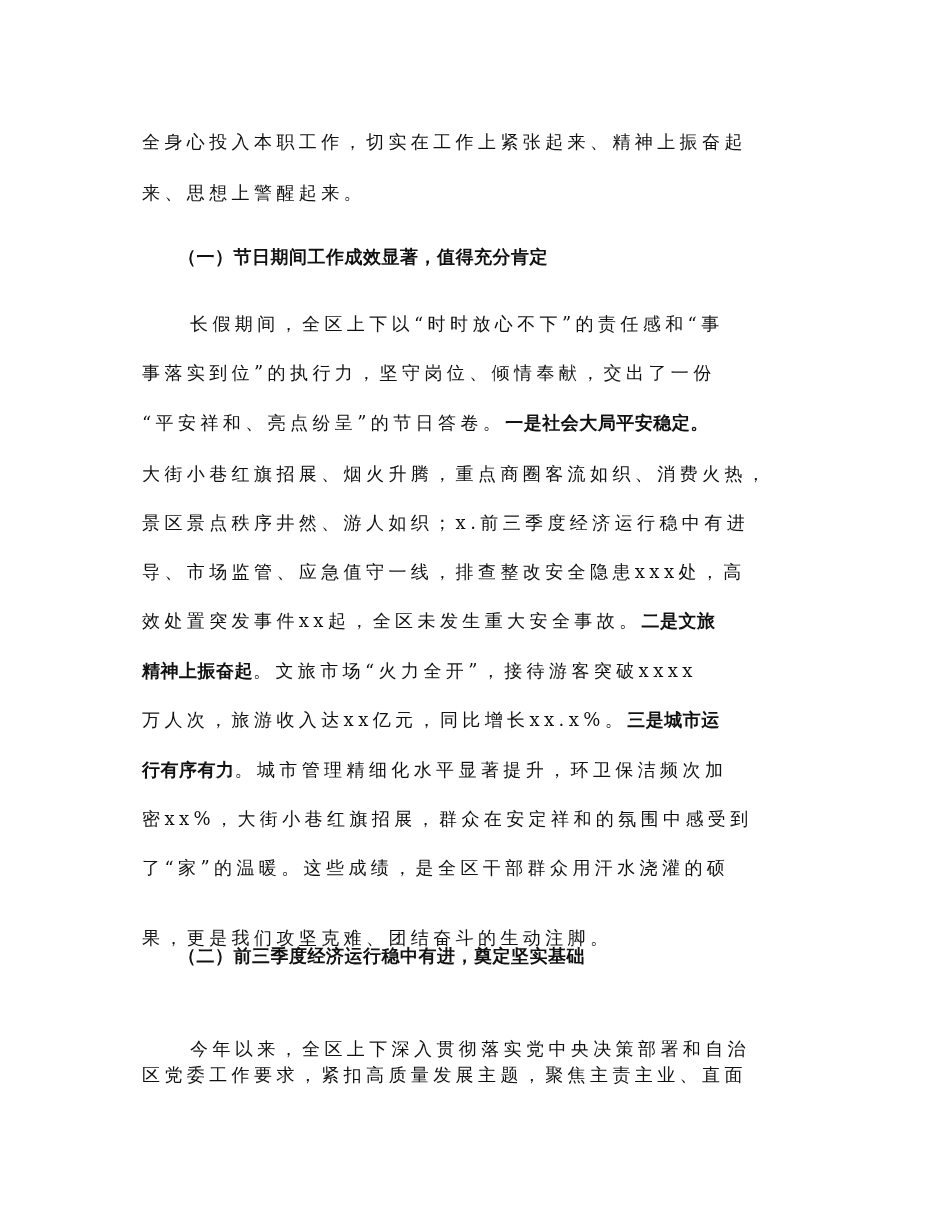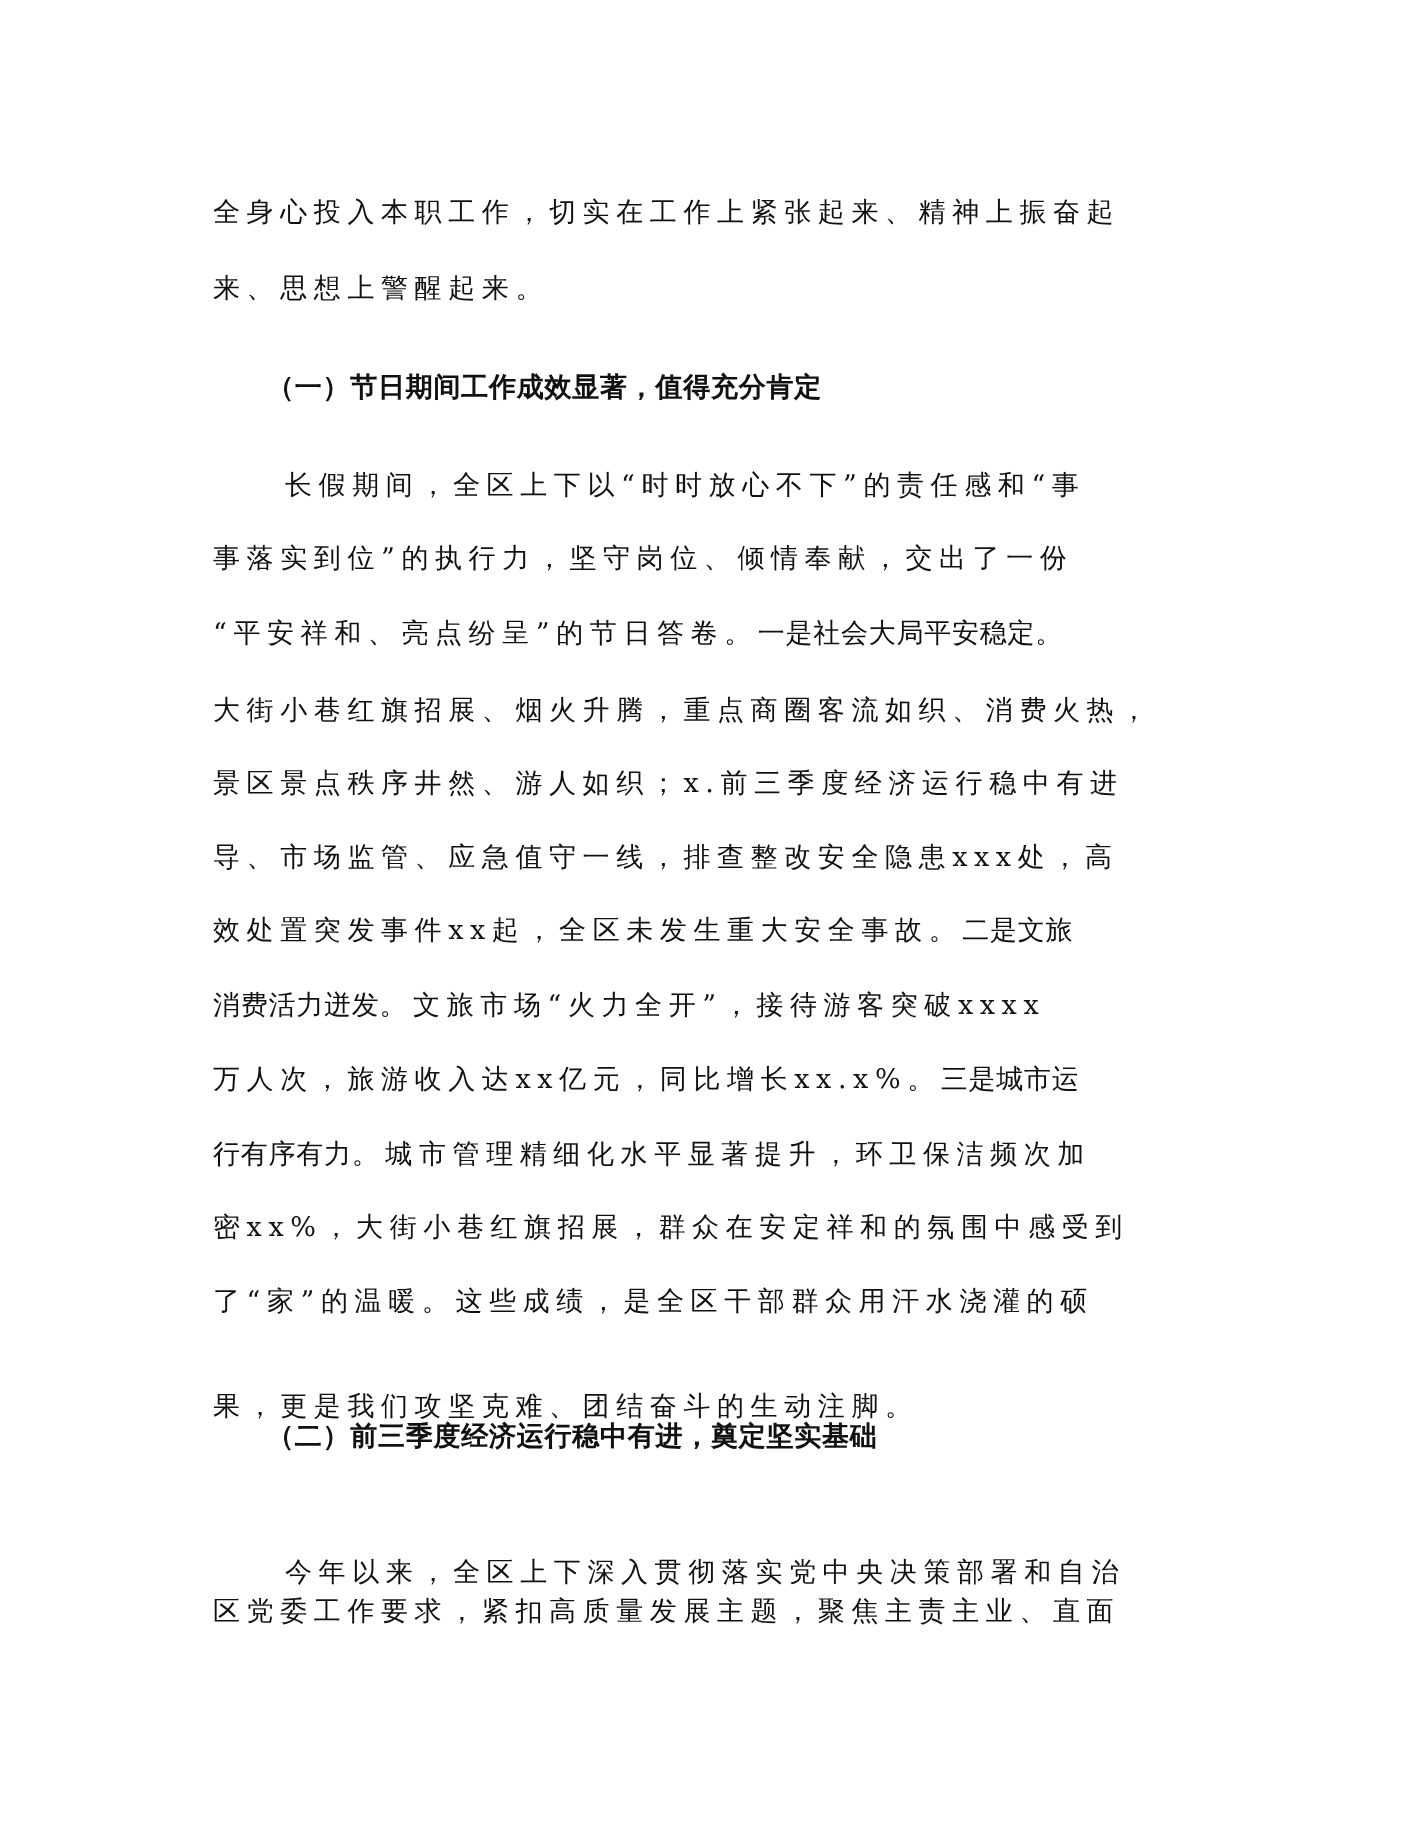--- a/index.html
+++ b/index.html
@@ -7,27 +7,27 @@
     .line {
       position: absolute;
       left: 142px;
       font-family: "DejaVu Serif", "Liberation Serif", serif;
       font-size: 18px;
       letter-spacing: 4.4px;
       white-space: nowrap;
       line-height: 30px;
     }
     .heading {
-      font-family: Liberation Sans, sans-serif;
+      font-family: Liberation Mono, monospace;
       font-weight: bold;
       letter-spacing: 0.5px;
       left: 178px;
     }
     .indent { left: 190px; }
-    .bold { font-family: "DejaVu Sans", "Liberation Sans", sans-serif; font-weight: normal; letter-spacing: 0.5px; }
+    .bold { font-family: "DejaVu Sans", "Liberation Sans", sans-serif; font-weight: bold; letter-spacing: 0.5px; }
   </style>
 </head>
 <body>
 
 <div>
   <div class="line" style="top:127px">全身心投入本职工作，切实在工作上紧张起来、精神上振奋起</div>
   <div class="line" style="top:178px">来、思想上警醒起来。</div>
 
   <div class="line heading" style="top:243px">（一）节日期间工作成效显著，值得充分肯定</div>
 
@@ -36,21 +36,21 @@
   <div class="line" style="top:408px">
     <span>“平安祥和、亮点纷呈”的节日答卷。</span><span class="bold">一是社会大局平安稳定。</span>
   </div>
   <div class="line" style="top:459px">大街小巷红旗招展、烟火升腾，重点商圈客流如织、消费火热，</div>
   <div class="line" style="top:508px">景区景点秩序井然、游人如织；x.前三季度经济运行稳中有进</div>
   <div class="line" style="top:557px">导、市场监管、应急值守一线，排查整改安全隐患xxx处，高</div>
   <div class="line" style="top:606px">
     <span>效处置突发事件xx起，全区未发生重大安全事故。</span><span class="bold">二是文旅</span>
   </div>
   <div class="line" style="top:656px">
-    <span class="bold">消费活力迸发</span><span>。文旅市场“火力全开”，接待游客突破xxxx</span>
+    <span class="bold">精神上振奋起</span><span>。文旅市场“火力全开”，接待游客突破xxxx</span>
   </div>
   <div class="line" style="top:705px">
     <span>万人次，旅游收入达xx亿元，同比增长xx.x%。</span><span class="bold">三是城市运</span>
   </div>
   <div class="line" style="top:755px">
     <span class="bold">行有序有力</span><span>。城市管理精细化水平显著提升，环卫保洁频次加</span>
   </div>
   <div class="line" style="top:804px">密xx%，大街小巷红旗招展，群众在安定祥和的氛围中感受到</div>
   <div class="line" style="top:853px">了“家”的温暖。这些成绩，是全区干部群众用汗水浇灌的硕</div>
   <div class="line" style="top:923px">果，更是我们攻坚克难、团结奋斗的生动注脚。</div>

